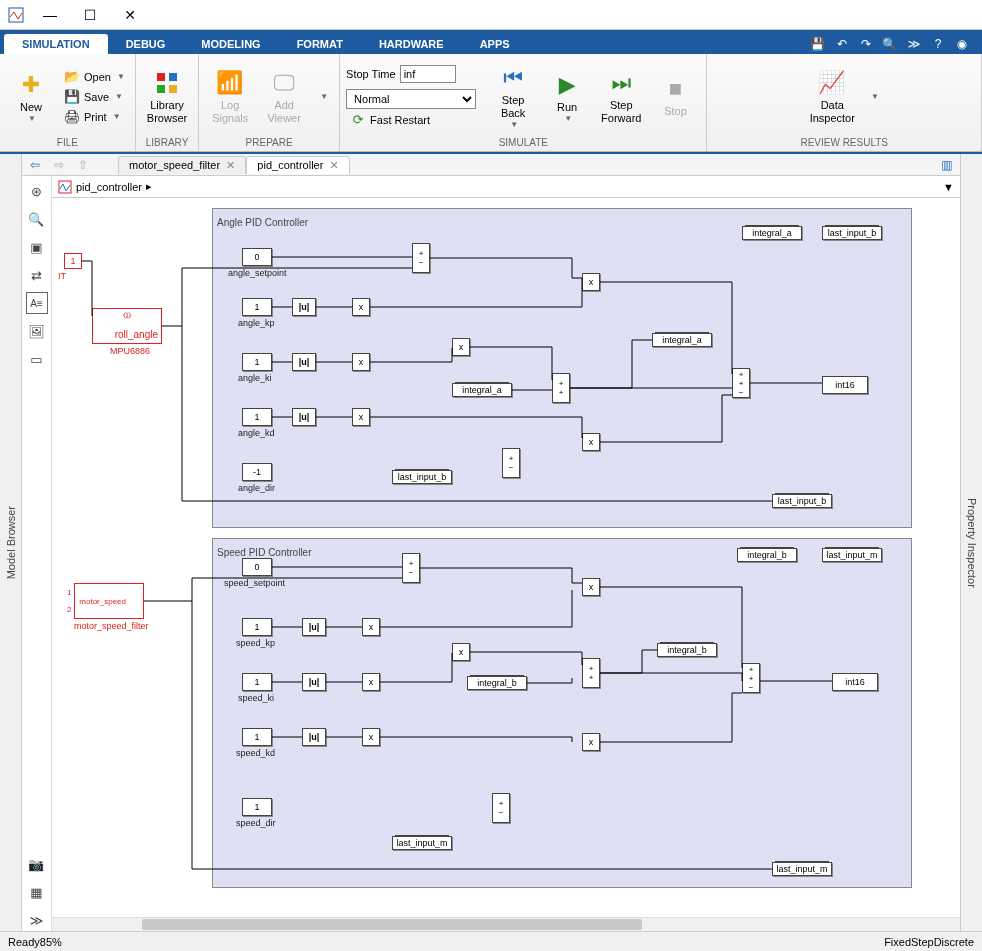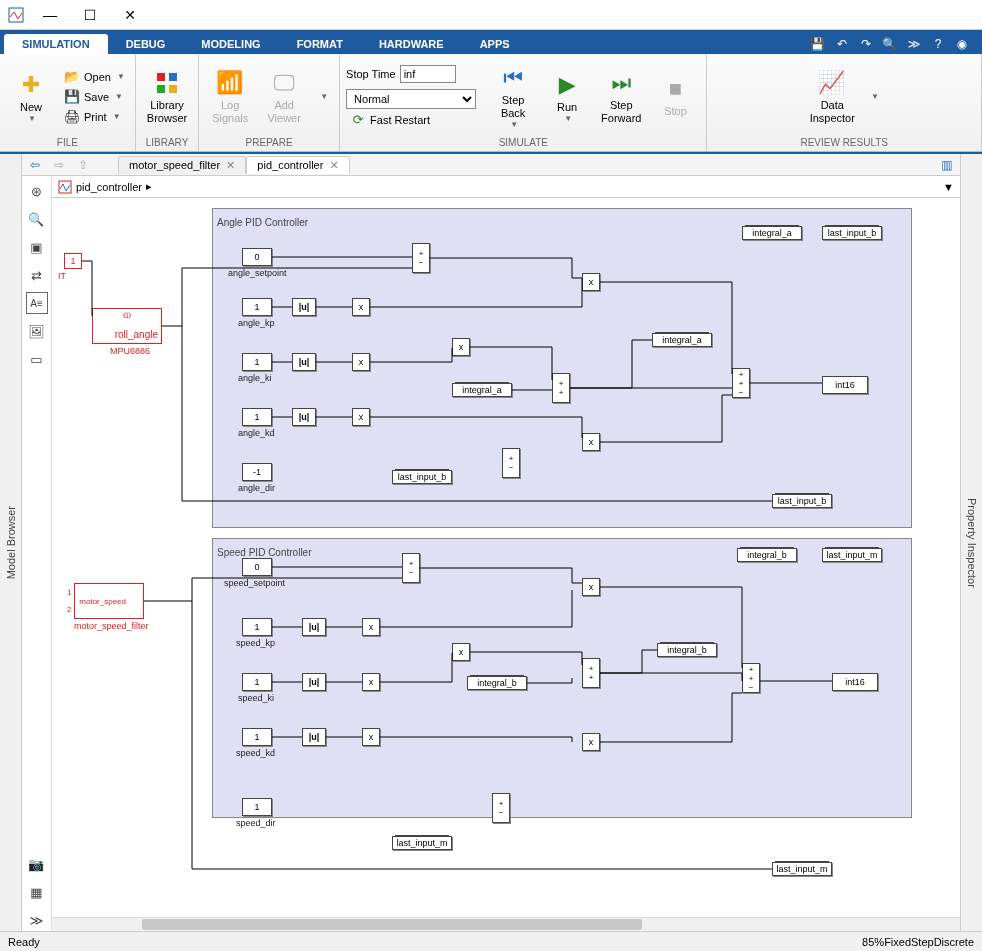--- a/index.html
+++ b/index.html
@@ -76,21 +76,21 @@
 .prod { width: 18px; height: 18px; }
 .sum { width: 18px; height: 30px; font-size: 8px; flex-direction: column; }
 .dsw { width: 60px; height: 14px; }
 .dsw::before { content: ""; position: absolute; left: 2px; right: 2px; top: -2px; border-top: 1px solid #444; }
 .big { width: 70px; height: 36px; }
 svg.wires { position: absolute; top: 0; left: 0; width: 100%; height: 100%; pointer-events: none; }
 svg.wires line, svg.wires polyline { stroke: #000; stroke-width: 1; fill: none; }
 
 
 .statusbar { height: 20px; background: #f0f0f0; border-top: 1px solid #ccc; display: flex; align-items: center; font-size: 11px; padding: 0 8px; }
-.statusbar .center-txt { flex: 1; text-align: right; }
+.statusbar .center-txt { flex: 1; text-align: left; }
 .scrollbar-h { height: 14px; background: #f0f0f0; border-top: 1px solid #ddd; position: relative; }
 .scrollbar-h .thumb { position: absolute; left: 90px; top: 1px; width: 500px; height: 11px; background: #c8c8c8; border-radius: 2px; }
 </style>
 </head>
 <body>
 
 <div class="titlebar">
   <span class="titlebar-icon">
     <svg viewBox="0 0 16 16">
         <rect x="1" y="1" width="14" height="14" fill="#fff" stroke="#1e5aa0"></rect>
@@ -287,21 +287,21 @@
             <span>▼</span>
         </div>
 
         <div class="canvas">
           <div class="canvas-inner">
 
             <div class="subsys-area" style="left:160px;top:10px;width:700px;height:320px">
               <span class="subsys-title">Angle PID Controller</span>
             </div>
 
-            <div class="subsys-area" style="left:160px;top:340px;width:700px;height:280px">
+            <div class="subsys-area" style="left:160px;top:340px;width:700px;height:350px">
               <span class="subsys-title">Speed PID Controller</span>
             </div>
 
             <div class="blk red port-in" style="left:12px;top:55px">
                 <span>1</span>
               </div>
             <div class="blk-label red" style="left:6px;top:73px">IT</div>
 
             <div class="blk big red" style="left:40px;top:110px">
                 <span style="font-size:10px;position:absolute;right:3px;bottom:3px">roll_angle</span>

